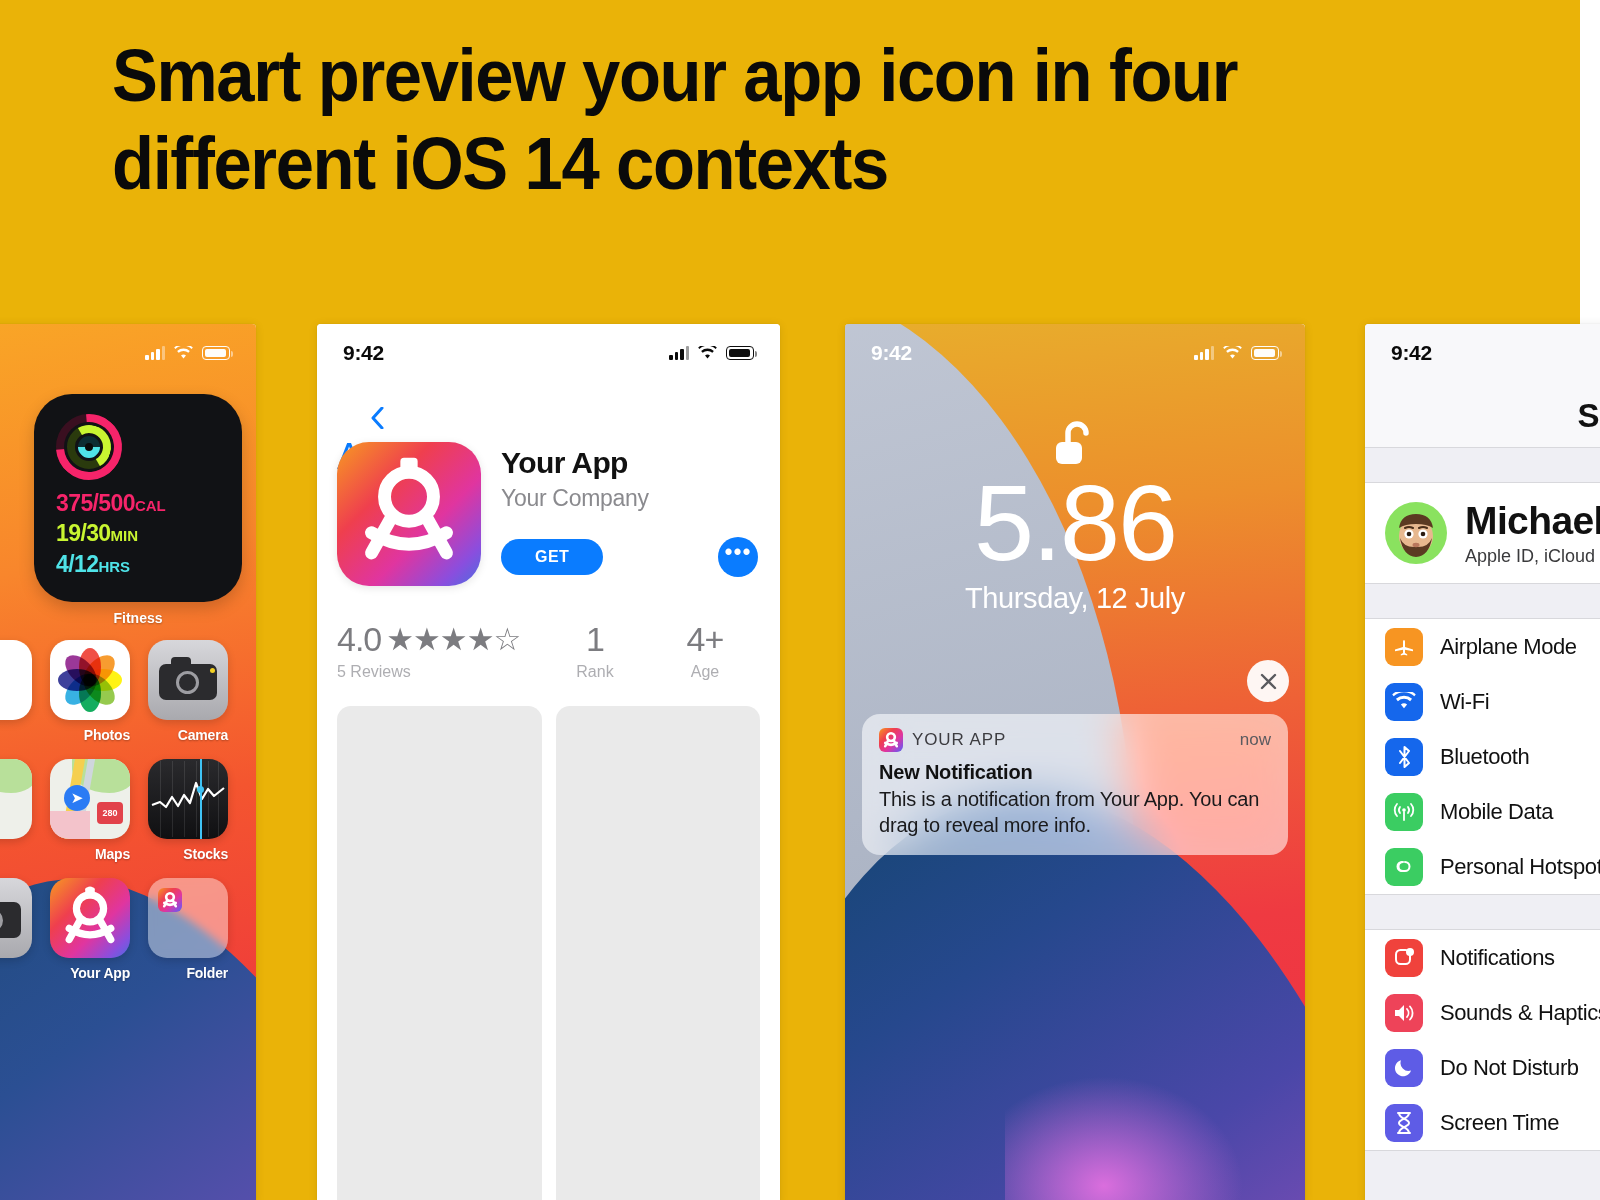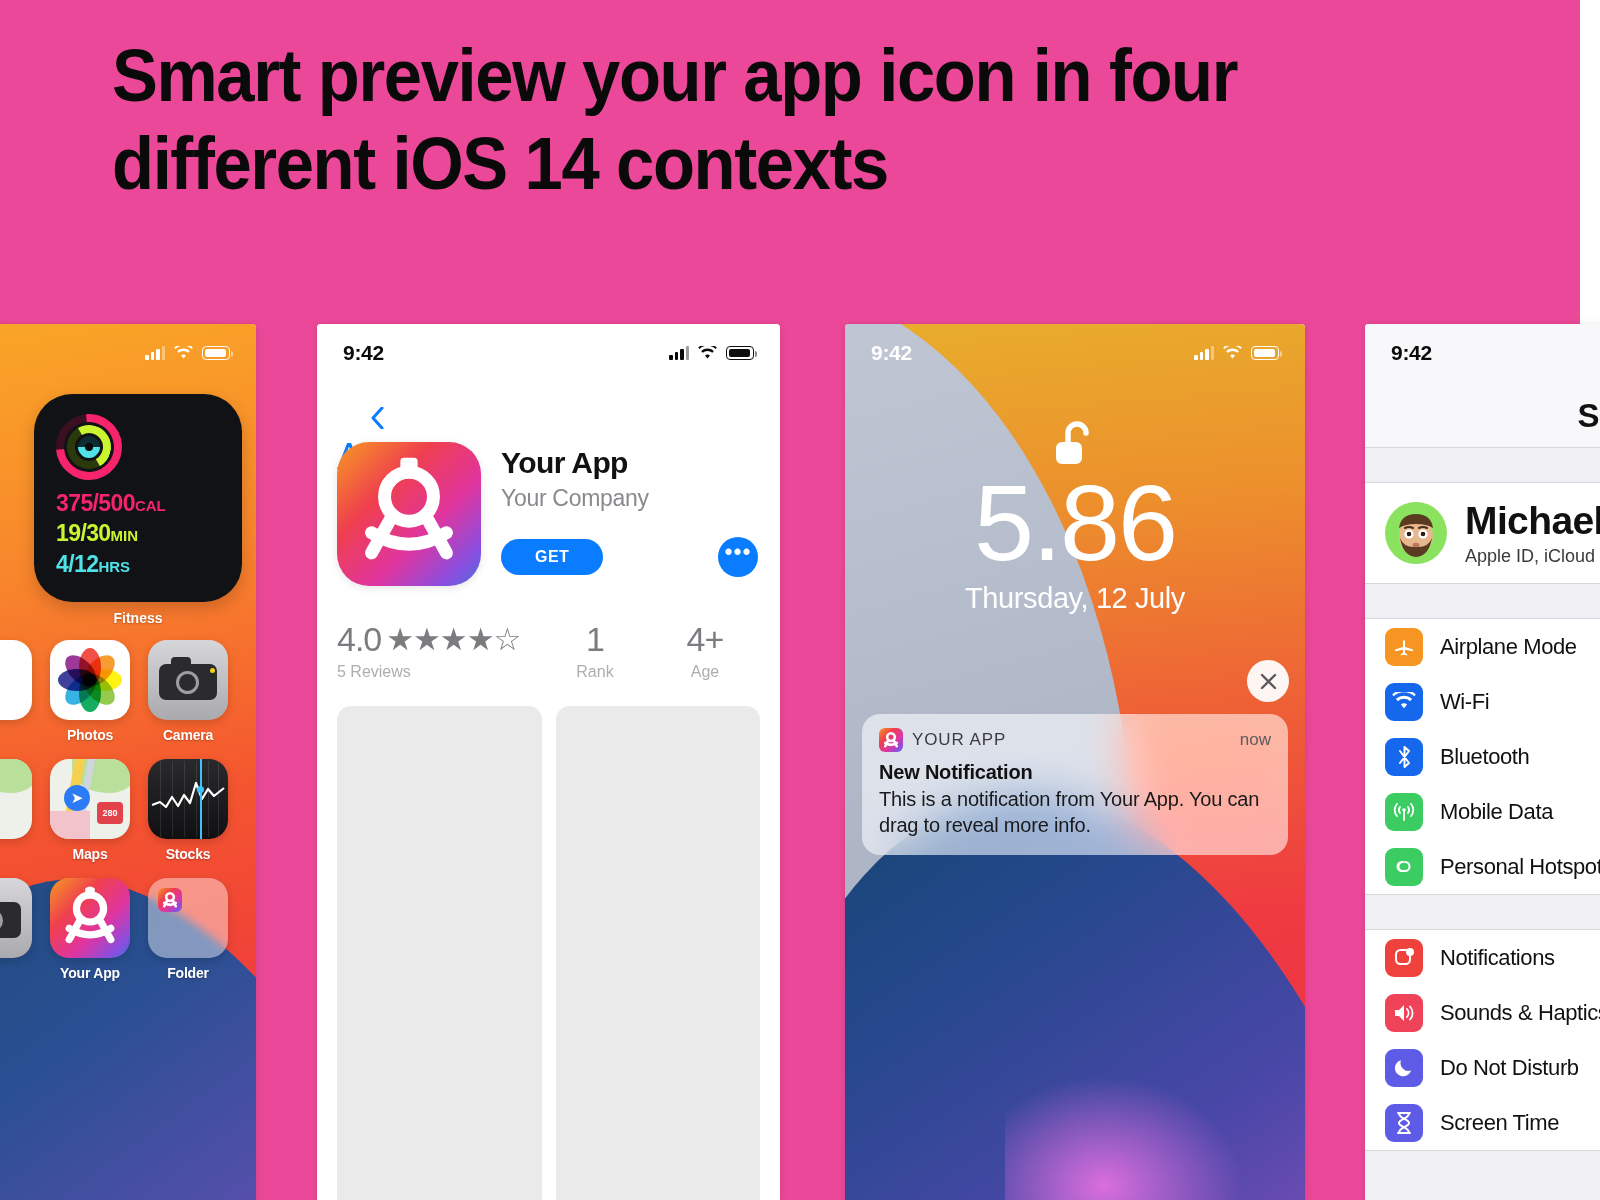--- a/index.html
+++ b/index.html
@@ -2,21 +2,21 @@
 <html><head>
 <meta charset="utf-8">
 <style>
   * { box-sizing: border-box; margin: 0; padding: 0; }
   html, body {
     width: 1600px; height: 1200px;
     background: #ffffff;
     font-family: "Liberation Sans", sans-serif;
     overflow: hidden;
   }
-  .page { position: relative; width: 1580px; height: 1200px; background: #ec4899; }
+  .page { position: relative; width: 1580px; height: 1200px; background: #eab308; }
 
   
   .headline {
     position: absolute;
     left: 112px; top: 32px;
     width: 1260px;
     font-size: 74px;
     line-height: 88px;
     font-weight: 700;
     letter-spacing: -1.5px;
@@ -109,21 +109,21 @@
 
   .wstat { font-size: 23px; font-weight: 700; letter-spacing:-.6px; line-height: 1.32; }
   .wstat .u { font-size: 15px; font-weight: 600; letter-spacing: 0; }
   .wstat.cal { color: #f6246a; }
   .wstat.min { color: #c9f531; }
   .wstat.hrs { color: #4fe3e8; }
 
   .app { width: 80px; }
   .app-tile { width: 80px; height: 80px; border-radius: 19px; overflow:hidden; position:relative;
               box-shadow: 0 3px 9px rgba(0,0,0,.16); }
-  .app-label { margin-top: 7px; font-size: 14px; color:#fff; text-align:center;
+  .app-label { margin-top: 7px; font-size: 14px; color:#fff; text-align:right;
                font-weight:600; letter-spacing:-.2px; text-shadow: 0 1px 2px rgba(0,0,0,.3); }
   .wlabel { width: 208px; margin-top: 8px; font-size: 14px; color:#fff; text-align:center; font-weight:600;
             text-shadow: 0 1px 2px rgba(0,0,0,.3); }
 
   
   .ic-photos { background:#fff; }
   .ic-photos .petal { position:absolute; left:50%; top:50%; width: 22px; height: 38px;
                       margin:-19px 0 0 -11px; border-radius: 50%; mix-blend-mode: multiply; opacity:.92; }
   
   .ic-camera { background: linear-gradient(180deg,#d7d7db,#a9a9ae); }

